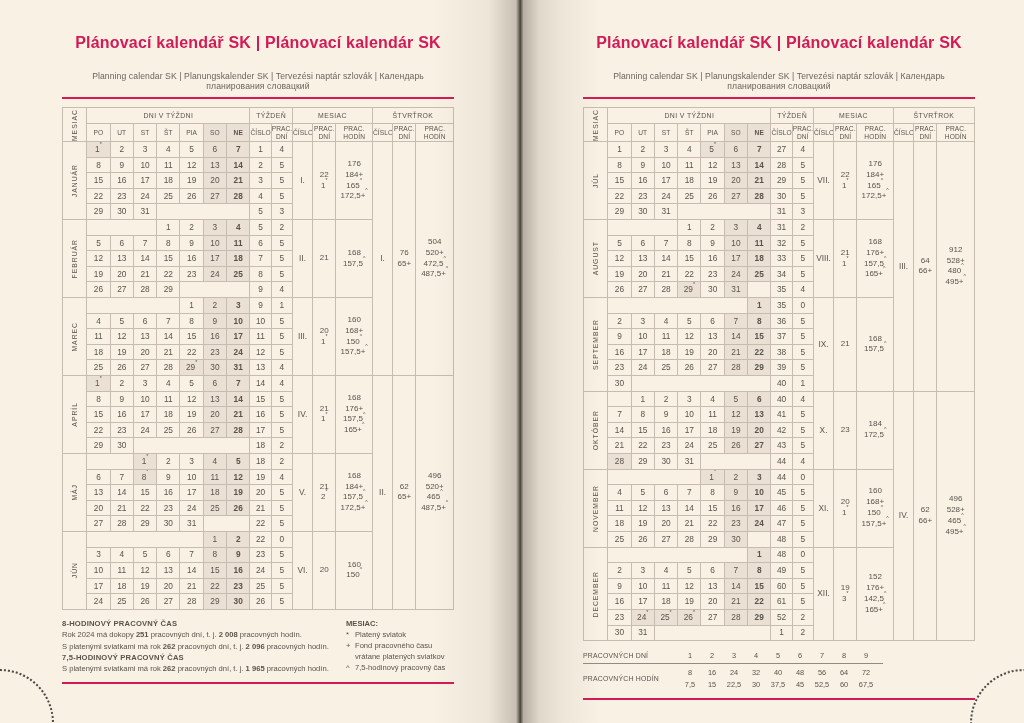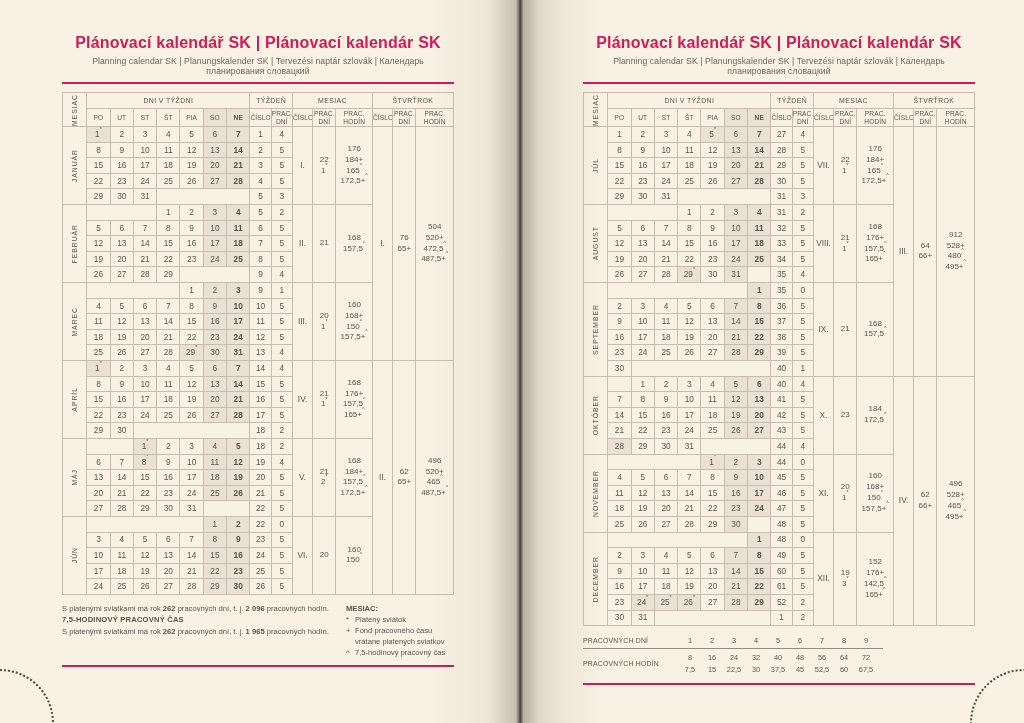--- a/index.html
+++ b/index.html
@@ -22,21 +22,21 @@
   .page-right{left:520px;width:504px;}
   .content{position:absolute;top:34px;}
   .page-left .content{left:62px;width:392px;}
   .page-right .content{left:63px;width:392px;}
 
   .cal-title{
     text-align:center;font-size:16px;font-weight:bold;color:var(--accent);
     letter-spacing:0.2px;line-height:1.1;
   }
   .cal-subtitle{
-    text-align:center;font-size:8.6px;color:var(--ink-soft);margin-top:4px;letter-spacing:0.1px;
+    text-align:center;font-size:8.6px;color:var(--ink-soft);margin-top:19px;letter-spacing:0.1px;
   }
   .rule{height:2.5px;background:var(--accent);margin-top:6px;}
   .rule.bottom{margin-top:7px;}
 
   .tablewrap{margin-top:8px;}
   table.cal{border-collapse:collapse;width:392px;table-layout:fixed;}
   table.cal td{
     border:1px solid var(--bord);text-align:center;vertical-align:middle;
     padding:0;height:14.6px;font-size:8.3px;line-height:1.05;color:var(--ink);
     overflow:hidden;
@@ -557,20 +557,22 @@
                 <td class="day so">29</td>
                 <td class="day ne">30</td>
                 <td class="wk">26</td>
                 <td class="wd">5</td>
               </tr>
             </tbody>
           </table>
         </div>
       <div class="footer-left">
         <div class="foot-text">
+          <div class="fhead">8-HODINOVÝ PRACOVNÝ ČAS</div>
+          <div class="rich">Rok 2024 má dokopy <b>251</b> pracovných dní, t. j. <b>2 008</b> pracovných hodín.</div>
           <div class="rich">S platenými sviatkami má rok <b>262</b> pracovných dní, t. j. <b>2 096</b> pracovných hodín.</div>
           <div class="fhead">7,5-HODINOVÝ PRACOVNÝ ČAS</div>
           <div class="rich">S platenými sviatkami má rok <b>262</b> pracovných dní, t. j. <b>1 965</b> pracovných hodín.</div>
         </div>
         <div class="legend">
           <div class="lhead">MESIAC:</div>
           <div class="litem">
             <span class="lmark">*</span>
             <span class="ltext">Platený sviatok</span>
           </div>

